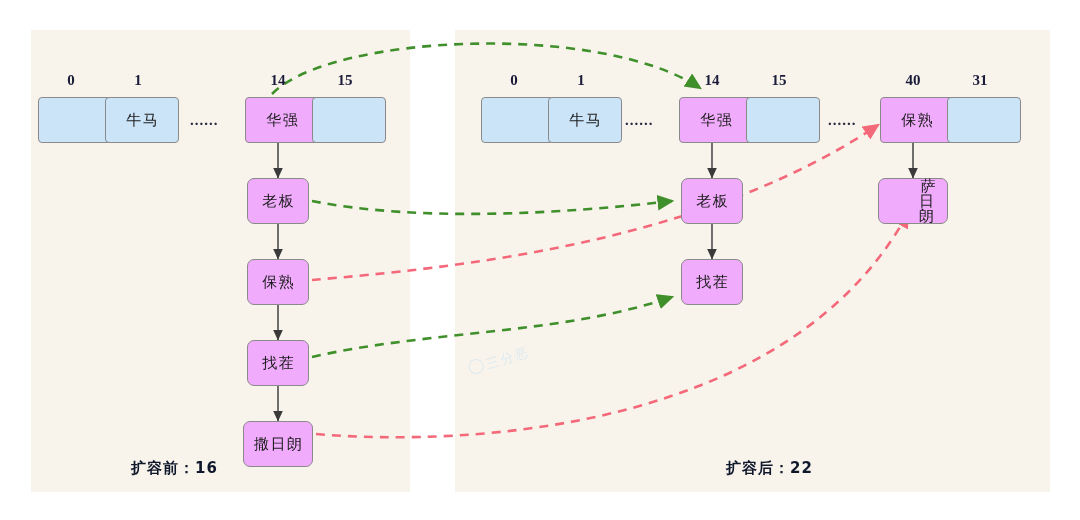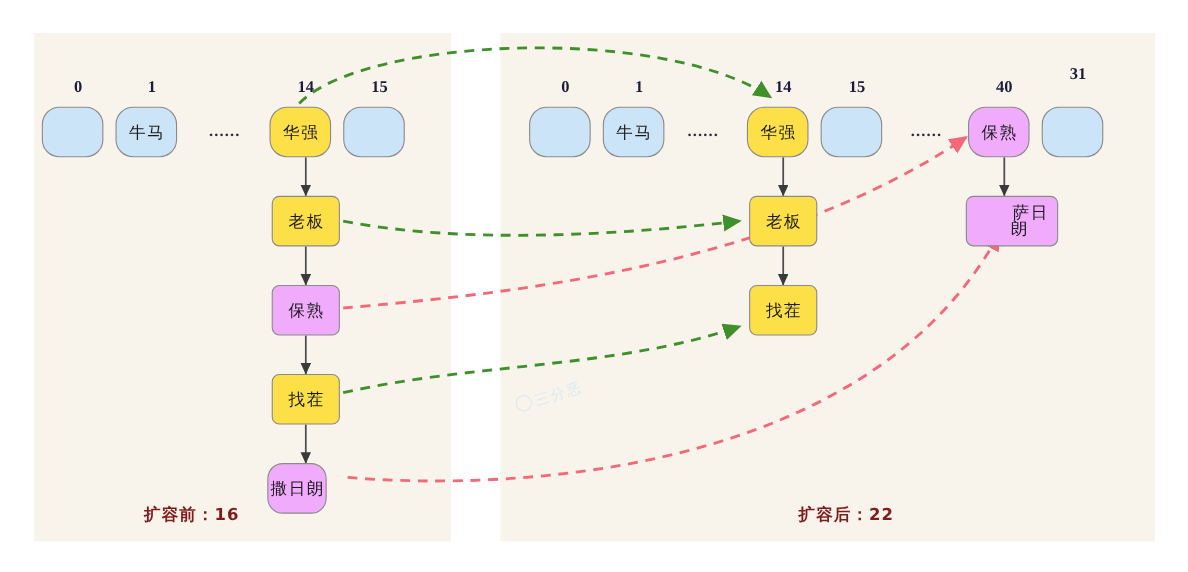--- a/index.html
+++ b/index.html
@@ -46,24 +46,24 @@
     align-items: center;
     justify-content: center;
     font-family: "DejaVu Sans", "Liberation Sans", sans-serif;
     font-size: 15px;
     color: #1a1a1a;
     letter-spacing: 1.5px;
     text-indent: 1.5px;
     line-height: 1;
   }
   .node.blue  { background: #cce4f7; }
-  .node.green { background: #fde047; }
+  .node.green { background: #f0abfc; }
   .node.pink  { background: #f0abfc; }
 
-  .slot { width: 56px; height: 46px; border-radius: 16px; }
+  .slot { width: 74px; height: 46px; border-radius: 4px; }
   .chain-node { width: 62px; height: 46px; }
 
   .idx {
     position: absolute;
     font-family: "Liberation Serif", "DejaVu Serif", serif;
     font-weight: 700;
     font-size: 15px;
     color: #1b1b3a;
     text-align: center;
     width: 40px;
@@ -74,21 +74,21 @@
     font-size: 15px;
     font-weight: 700;
     color: #2a2a40;
     letter-spacing: 1px;
   }
   .caption {
     position: absolute;
     font-family: "DejaVu Sans", "Liberation Sans", sans-serif;
     font-size: 15px;
     font-weight: 600;
-    color: #7f1d1d;
+    color: #0f172a;
     letter-spacing: 1px;
     white-space: nowrap;
   }
   .watermark {
     position: absolute;
     left: 468px;
     top: 352px;
     font-family: "DejaVu Sans", "Liberation Sans", sans-serif;
     font-size: 13px;
     color: #dce9f0;
@@ -161,44 +161,44 @@
 
   <div class="node blue slot" style="left:38px;  top:97px;"></div>
   <div class="node blue slot" style="left:105px; top:97px;">牛马</div>
   <div class="ellipsis" style="left:190px; top:112px;">......</div>
   <div class="node green slot" style="left:245px; top:97px;">华强</div>
   <div class="node blue slot" style="left:312px; top:97px;"></div>
 
   <div class="node green chain-node" style="left:247px; top:178px;">老板</div>
   <div class="node pink  chain-node" style="left:247px; top:259px;">保熟</div>
   <div class="node green chain-node" style="left:247px; top:340px;">找茬</div>
-  <div class="node pink  chain-node" style="left:243px; top:421px; width:54px;border-radius:14px;">撒日朗</div>
+  <div class="node pink  chain-node" style="left:243px; top:421px; width:70px;">撒日朗</div>
 
   <div class="caption" style="left:131px; top:459px;">扩容前：16</div>
 
   <div class="idx" style="left:494px; top:72px;">0</div>
   <div class="idx" style="left:561px; top:72px;">1</div>
   <div class="idx" style="left:692px; top:72px;">14</div>
   <div class="idx" style="left:759px; top:72px;">15</div>
   <div class="idx" style="left:893px; top:72px;">40</div>
-  <div class="idx" style="left:960px; top:60px;">31</div>
+  <div class="idx" style="left:960px; top:72px;">31</div>
 
   <div class="node blue slot" style="left:481px; top:97px;"></div>
   <div class="node blue slot" style="left:548px; top:97px;">牛马</div>
   <div class="ellipsis" style="left:625px; top:112px;">......</div>
   <div class="node green slot" style="left:679px; top:97px;">华强</div>
   <div class="node blue slot" style="left:746px; top:97px;"></div>
   <div class="ellipsis" style="left:828px; top:112px;">......</div>
   <div class="node pink slot" style="left:880px; top:97px;">保熟</div>
   <div class="node blue slot" style="left:947px; top:97px;"></div>
 
   <div class="node green chain-node" style="left:681px; top:178px;">老板</div>
   <div class="node green chain-node" style="left:681px; top:259px;">找茬</div>
 
-  <div class="node pink chain-node" style="left:878px; top:178px; width:84px;padding-left:40px;">萨日朗</div>
+  <div class="node pink chain-node" style="left:878px; top:178px; width:70px;padding-left:40px;">萨日朗</div>
 
   <div class="caption" style="left:726px; top:459px;">扩容后：22</div>
 
   <div class="watermark">
     <span class="wm-mark"></span><span>三分恶</span>
   </div>
 
 </div>
 
 </body></html>

